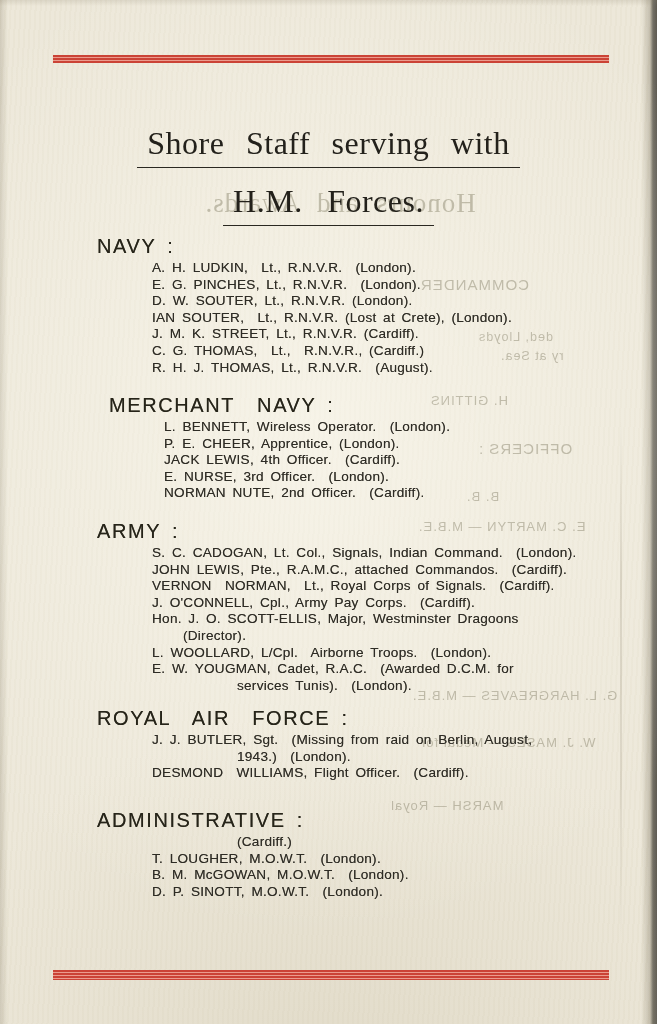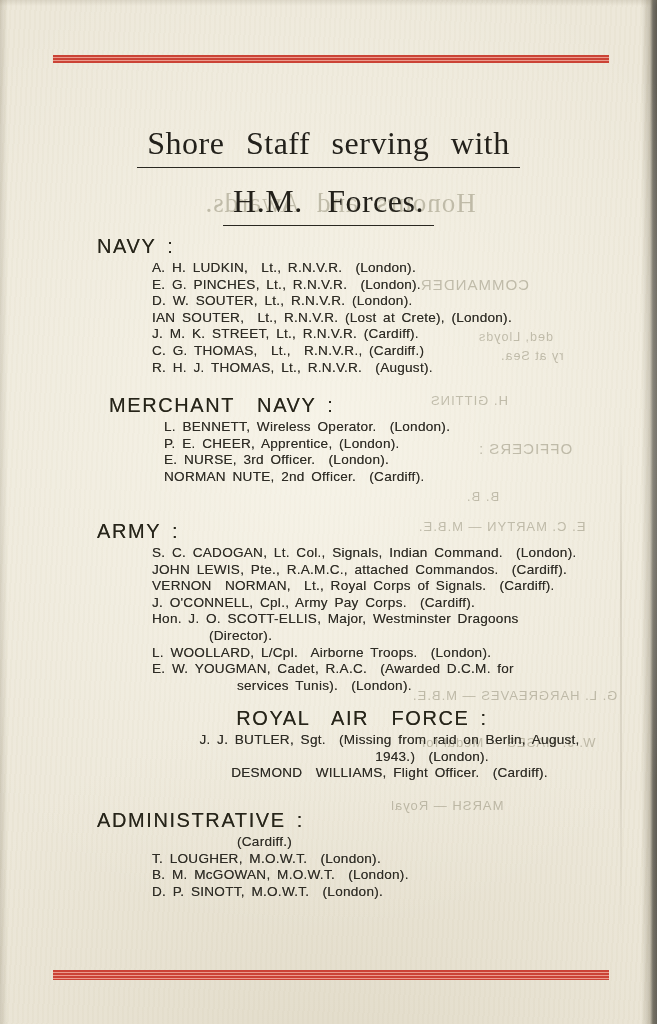--- a/index.html
+++ b/index.html
@@ -53,21 +53,21 @@
     padding:0 10px 5px 10px;
     text-align:right;
   }
   #title1{top:125px;}
   #title2{top:183px;word-spacing:16px;}
   
   .section{position:absolute;left:97px;right:30px;}
   .sec-navy{top:236px;}
   .sec-merchant{top:395px;margin-left:12px;}
   .sec-army{top:521px;}
-  .sec-raf{top:708px;text-align:center;}
+  .sec-raf{top:708px;}
   .sec-admin{top:810px;}
   .heading{
     font-size:20px;
     letter-spacing:1.6px;
     word-spacing:4px;
     color:#262419;
     line-height:20px;
     margin-bottom:4px;
     text-shadow:0 0 0.5px rgba(38,36,25,0.65);
     white-space:pre;
@@ -76,21 +76,21 @@
     font-size:13.6px;
     letter-spacing:0.25px;
     word-spacing:2.6px;
     line-height:16.6px;
     color:#2e2c25;
     text-shadow:0 0 0.45px rgba(46,44,37,0.6);
     white-space:pre;
   }
   .ind0{margin-left:55px;}
   .ind1{margin-left:140px;}
-  .ind2{margin-left:112px;}
+  .ind2{margin-left:86px;}
   
   .crease{
     position:absolute;top:420px;left:620px;width:2px;height:520px;
     background:linear-gradient(to bottom, rgba(150,140,118,0) 0%, rgba(150,140,118,0.25) 30%, rgba(150,140,118,0.2) 70%, rgba(150,140,118,0) 100%);
   }
 </style>
 </head>
 <body>
 
 <div class="scan">
@@ -124,20 +124,21 @@
         <div class="line ind0">D. W. SOUTER, Lt., R.N.V.R. (London).</div>
         <div class="line ind0">IAN SOUTER,  Lt., R.N.V.R. (Lost at Crete), (London).</div>
         <div class="line ind0">J. M. K. STREET, Lt., R.N.V.R. (Cardiff).</div>
         <div class="line ind0">C. G. THOMAS,  Lt.,  R.N.V.R., (Cardiff.)</div>
         <div class="line ind0">R. H. J. THOMAS, Lt., R.N.V.R.  (August).</div>
       </div>
       <div class="section sec-merchant">
         <div class="heading">MERCHANT  NAVY :</div>
         <div class="line ind0">L. BENNETT, Wireless Operator.  (London).</div>
         <div class="line ind0">P. E. CHEER, Apprentice, (London).</div>
+        <div class="line ind0">JACK LEWIS, 4th Officer.  (Cardiff).</div>
         <div class="line ind0">E. NURSE, 3rd Officer.  (London).</div>
         <div class="line ind0">NORMAN NUTE, 2nd Officer.  (Cardiff).</div>
       </div>
       <div class="section sec-army">
         <div class="heading">ARMY :</div>
         <div class="line ind0">S. C. CADOGAN, Lt. Col., Signals, Indian Command.  (London).</div>
         <div class="line ind0">JOHN LEWIS, Pte., R.A.M.C., attached Commandos.  (Cardiff).</div>
         <div class="line ind0">VERNON  NORMAN,  Lt., Royal Corps of Signals.  (Cardiff).</div>
         <div class="line ind0">J. O'CONNELL, Cpl., Army Pay Corps.  (Cardiff).</div>
         <div class="line ind0">Hon. J. O. SCOTT-ELLIS, Major, Westminster Dragoons</div>

